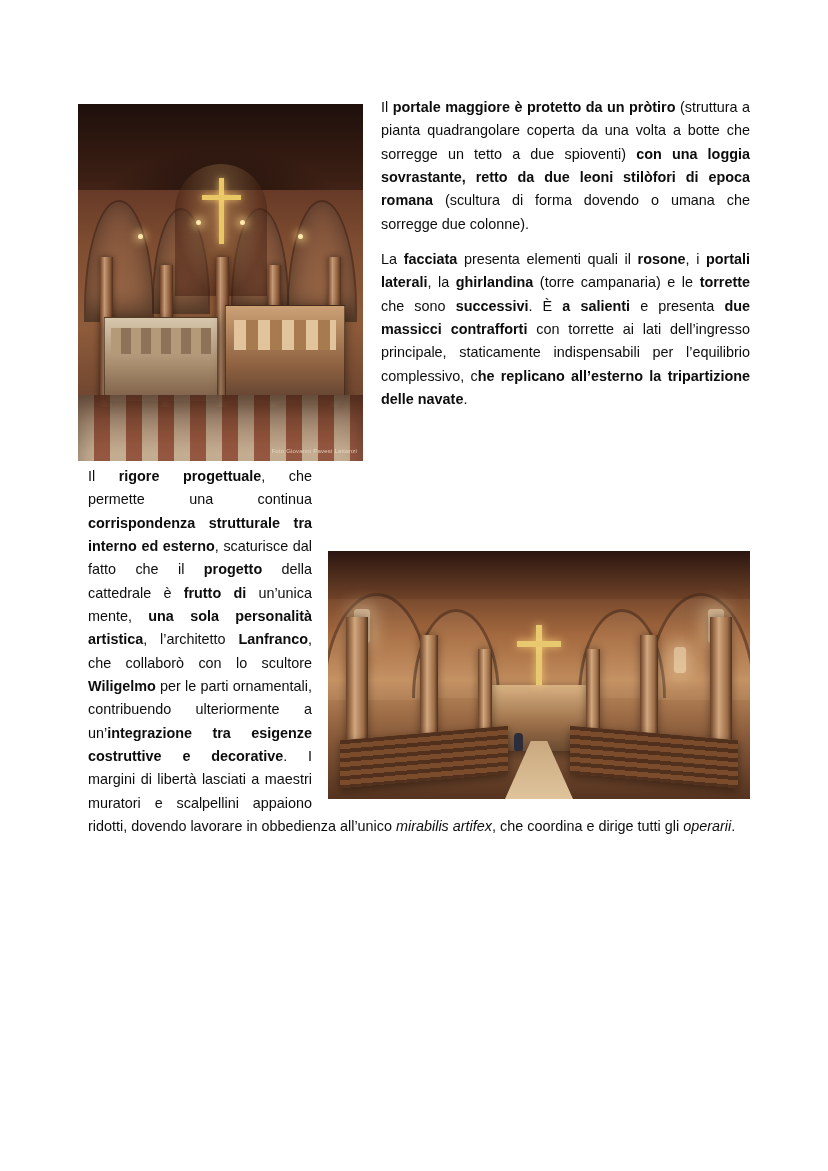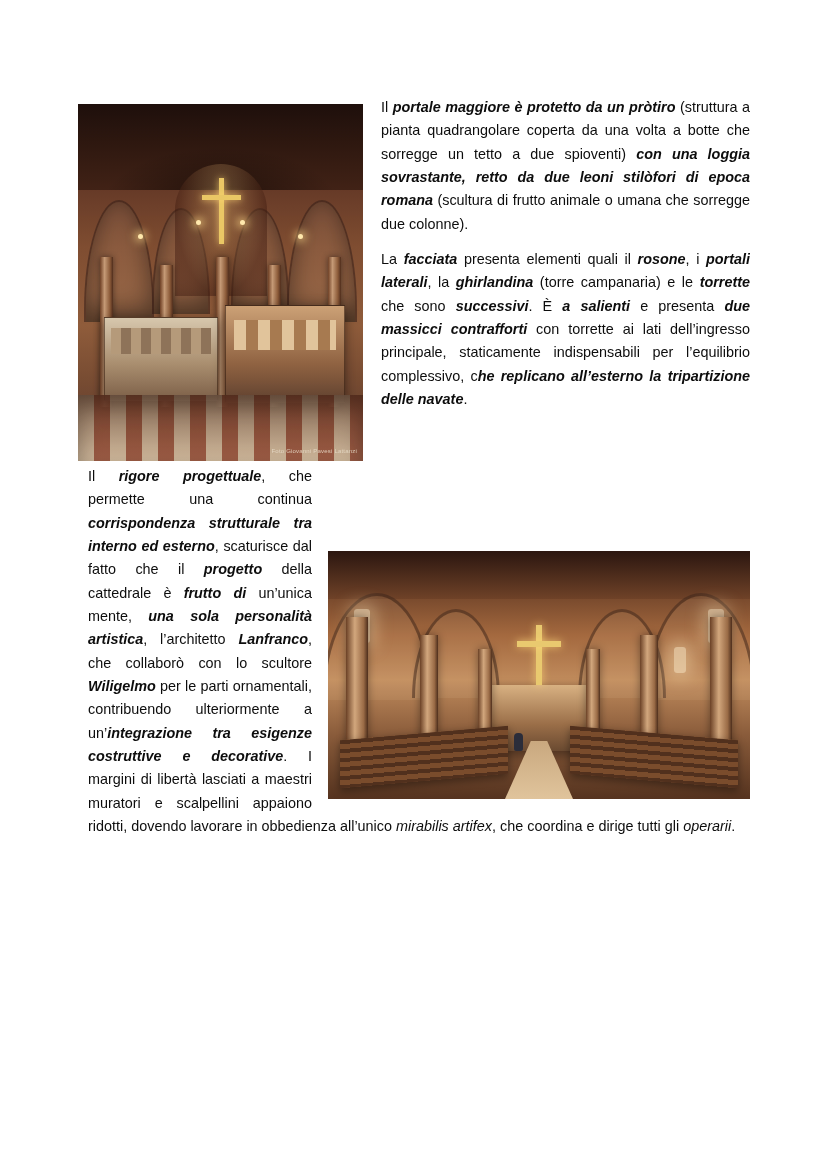--- a/index.html
+++ b/index.html
@@ -23,21 +23,21 @@
   }
   .doc-body {
     font-size: 14.4px;
     line-height: 1.62;
     text-align: justify;
     color: #0d0d0d;
   }
   p {
     margin: 0 0 12px 0;
   }
-  b, .b { font-weight: bold; font-style: italic; }
+  b, .b { font-weight: bold; }
   i, .i { font-style: italic; }
 
   
   .section-top { overflow: hidden; }
   .fig-left {
     float: left;
     width: 285px;
     height: 357px;
     margin: 8px 18px 4px 0;
     position: relative;
@@ -278,21 +278,21 @@
           <div class="p1-lamp" style="right:60px; top:130px;"></div>
           <div class="p1-lamp" style="left:118px; top:116px;"></div>
           <div class="p1-lamp" style="right:118px; top:116px;"></div>
 
           <div class="p1-floor"></div>
         </div>
         <figcaption class="fig-caption-credit">Foto Giovanni Pavesi Lattanzi</figcaption>
       </figure>
 
       <p>
-        <span>Il </span><b>portale maggiore è protetto da un pròtiro</b><span> (struttura a pianta quadrangolare coperta da una volta a botte che sorregge un tetto a due spioventi)</span><b> con una loggia sovrastante, retto da due leoni stilòfori di epoca romana</b><span> (scultura di frutto animale o umana che sorregge due colonne).</span>
+        <span>Il </span><b>portale maggiore è protetto da un pròtiro</b><span> (struttura a pianta quadrangolare coperta da una volta a botte che sorregge un tetto a due spioventi)</span><b> con una loggia sovrastante, retto da due leoni stilòfori di epoca romana</b><span> (scultura di forma dovendo o umana che sorregge due colonne).</span>
       </p>
 
       <p>
         <span>La </span><b>facciata</b><span> presenta elementi quali il </span><b>rosone</b><span>, i </span><b>portali laterali</b><span>, la </span><b>ghirlandina</b><span> (torre campanaria) e le </span><b>torrette</b><span> che sono </span><b>successivi</b><span>. È </span><b>a salienti</b><span> e presenta </span><b>due massicci contrafforti</b><span> con torrette ai lati dell’ingresso principale, staticamente indispensabili per l’equilibrio complessivo, c</span><b>he replicano all’esterno la tripartizione delle navate</b><span>.</span>
       </p>
 
     </div>
 
     <div class="clearer"></div>
 

